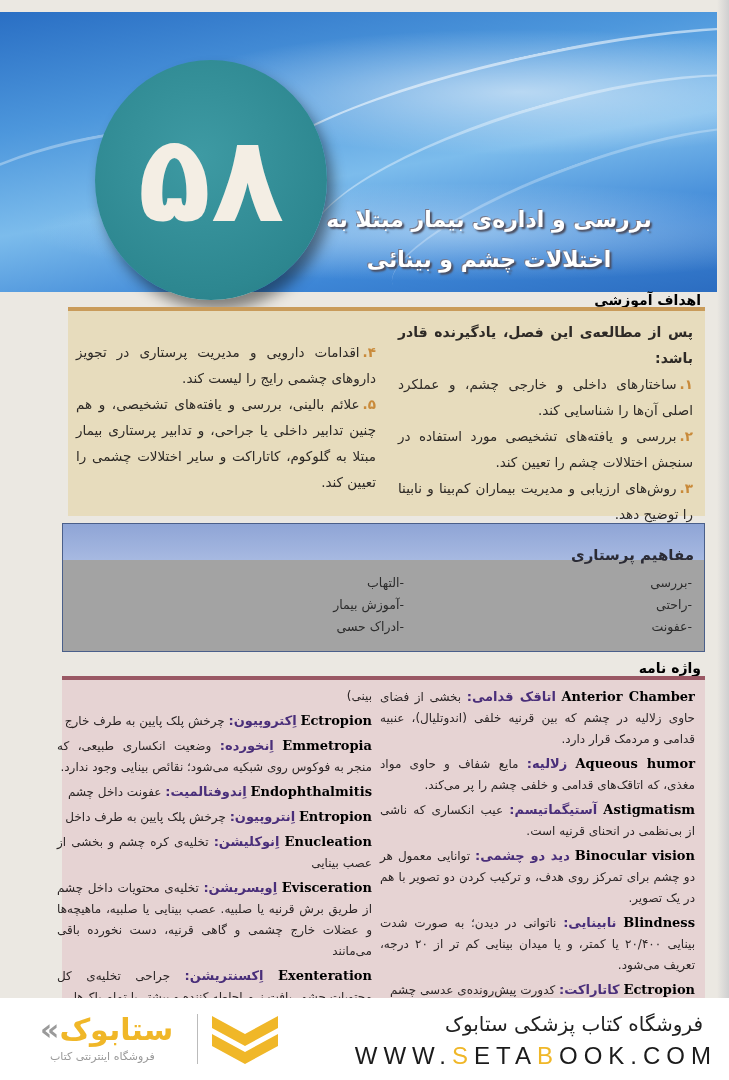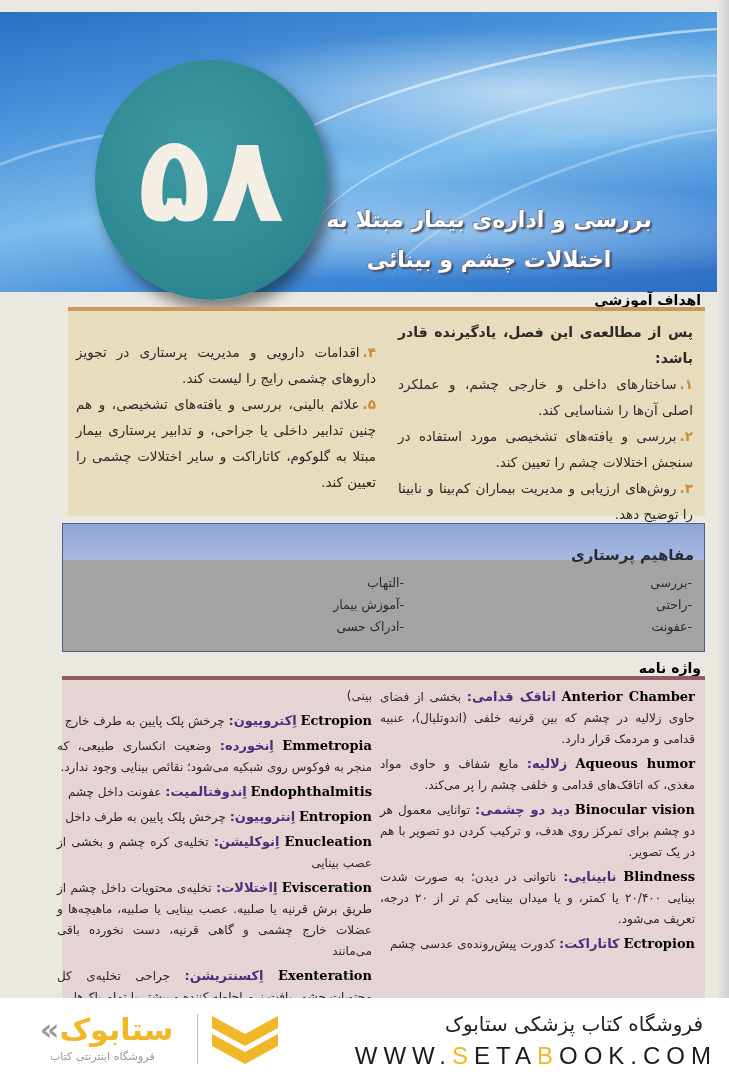--- a/index.html
+++ b/index.html
@@ -137,33 +137,34 @@
       <li>-ادراک حسی</li>
     </ul>
   </div>
 
   <div class="sec-head" style="top:660px; font-size:14px;">واژه نامه</div>
   <div class="glossary-rule"></div>
   <div class="glossary-box">
     <div class="gcol right">
       <div class="gentry"><span class="term-en">Anterior Chamber</span> <span class="term-fa">اتاقک قدامی:</span> <span>بخشی از فضای حاوی زلالیه در چشم که بین قرنیه خلفی (اندوتلیال)، عنبیه قدامی و مردمک قرار دارد.</span></div>
       <div class="gentry"><span class="term-en">Aqueous humor</span> <span class="term-fa">زلالیه:</span> <span>مایع شفاف و حاوی مواد مغذی، که اتاقک‌های قدامی و خلفی چشم را پر می‌کند.</span></div>
+      <div class="gentry"><span class="term-en">Astigmatism</span> <span class="term-fa">آستیگماتیسم:</span> <span>عیب انکساری که ناشی از بی‌نظمی در انحنای قرنیه است.</span></div>
       <div class="gentry"><span class="term-en">Binocular vision</span> <span class="term-fa">دید دو چشمی:</span> <span>توانایی معمول هر دو چشم برای تمرکز روی هدف، و ترکیب کردن دو تصویر با هم در یک تصویر.</span></div>
       <div class="gentry"><span class="term-en">Blindness</span> <span class="term-fa">نابینایی:</span> <span>ناتوانی در دیدن؛ به صورت شدت بینایی ۲۰/۴۰۰ یا کمتر، و یا میدان بینایی کم تر از ۲۰ درجه، تعریف می‌شود.</span></div>
       <div class="gentry"><span class="term-en">Ectropion</span> <span class="term-fa">کاتاراکت:</span> <span>کدورت پیش‌رونده‌ی عدسی چشم</span></div>
 
     </div>
     <div class="gcol left">
       <div class="gentry"><span>بینی)</span></div>
       <div class="gentry"><span class="term-en">Ectropion</span> <span class="term-fa">اِکتروپیون:</span> <span>چرخش پلک پایین به طرف خارج</span></div>
       <div class="gentry"><span class="term-en">Emmetropia</span> <span class="term-fa">اِنخورده:</span> <span>وضعیت انکساری طبیعی، که منجر به فوکوس روی شبکیه می‌شود؛ نقائص بینایی وجود ندارد.</span></div>
       <div class="gentry"><span class="term-en">Endophthalmitis</span> <span class="term-fa">اِندوفتالمیت:</span> <span>عفونت داخل چشم</span></div>
       <div class="gentry"><span class="term-en">Entropion</span> <span class="term-fa">اِنتروپیون:</span> <span>چرخش پلک پایین به طرف داخل</span></div>
       <div class="gentry"><span class="term-en">Enucleation</span> <span class="term-fa">اِنوکلیشن:</span> <span>تخلیه‌ی کره چشم و بخشی از عصب بینایی</span></div>
-      <div class="gentry"><span class="term-en">Evisceration</span> <span class="term-fa">اِاختلالات:</span> <span>تخلیه‌ی محتویات داخل چشم از طریق برش قرنیه یا صلبیه. عصب بینایی یا صلبیه، ماهیچه‌ها و عضلات خارج چشمی و گاهی قرنیه، دست نخورده باقی می‌مانند</span></div>
+      <div class="gentry"><span class="term-en">Evisceration</span> <span class="term-fa">اِویسریشن:</span> <span>تخلیه‌ی محتویات داخل چشم از طریق برش قرنیه یا صلبیه. عصب بینایی یا صلبیه، ماهیچه‌ها و عضلات خارج چشمی و گاهی قرنیه، دست نخورده باقی می‌مانند</span></div>
       <div class="gentry"><span class="term-en">Exenteration</span> <span class="term-fa">اِکسنتریشن:</span> <span>جراحی تخلیه‌ی کل محتویات چشم، بافت نرم احاطه کننده و بیشتر یا تمام پلک‌ها</span></div>
     </div>
   </div>
 
   <div class="page-edge"></div>
 </div>
 
 <div class="footer">
   <div class="store-name">فروشگاه کتاب پزشکی ستابوک</div>
   <div class="store-url"><span>WWW.</span><span class="hl">S</span><span>ETA</span><span class="hl">B</span><span>OOK.COM</span></div>

